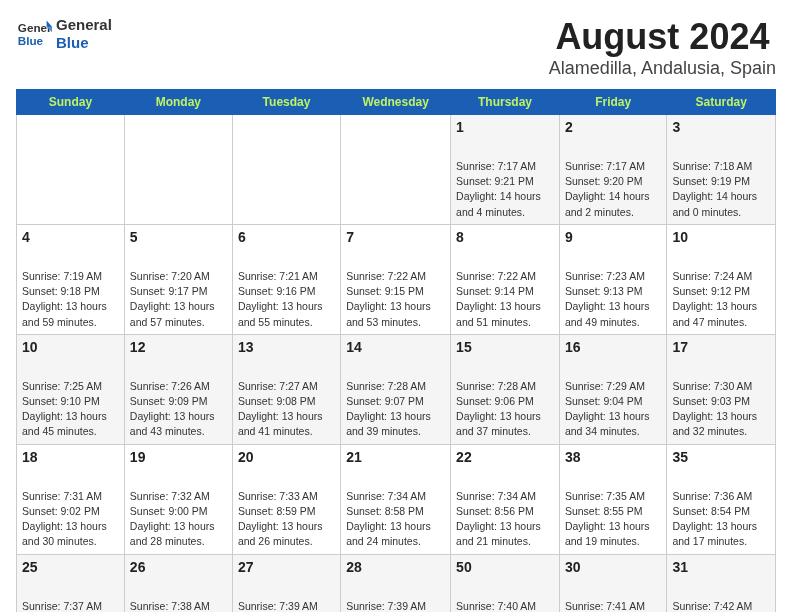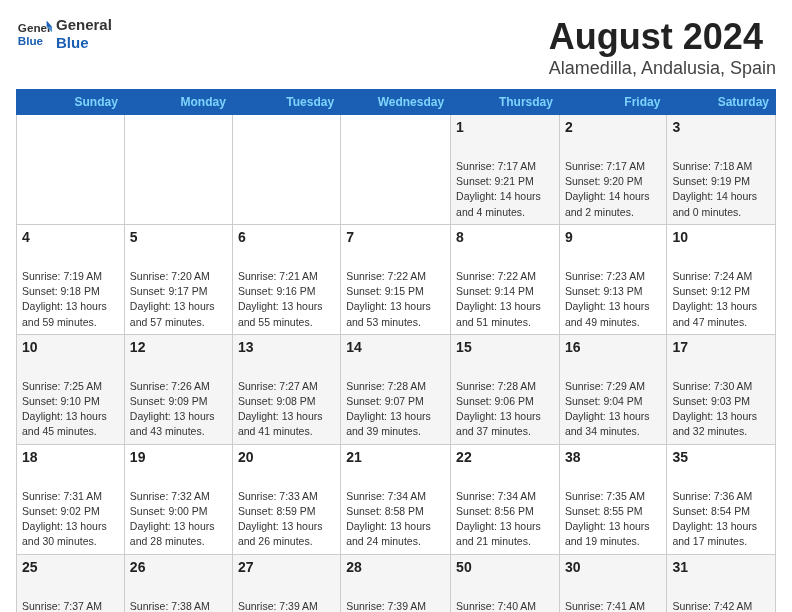--- a/index.html
+++ b/index.html
@@ -19,40 +19,40 @@
     .logo {
       display: flex;
       align-items: center;
       gap: 4px;
     }
     .logo-icon {
       width: 36px;
       height: 36px;
     }
     .title-block {
-      text-align: left;
+      text-align: center;
     }
     .month-year {
       font-size: 36px;
       font-weight: bold;
       color: #222;
     }
     .location {
       font-size: 18px;
       color: #444;
     }
     table {
       width: 100%;
       border-collapse: collapse;
       font-size: 11px;
     }
     thead tr th {
       background: #1a5fb4;
-      color: #7dd3fc;
-      text-align: right;
+      color: #bef264;
+      text-align: center;
       padding: 5px 6px;
       font-size: 12px;
       font-weight: bold;
       border: 1px solid #1a5fb4;
     }
     tbody tr td {
       border: 1px solid #ccc;
       vertical-align: top;
       padding: 4px 5px;
       width: 113px;

